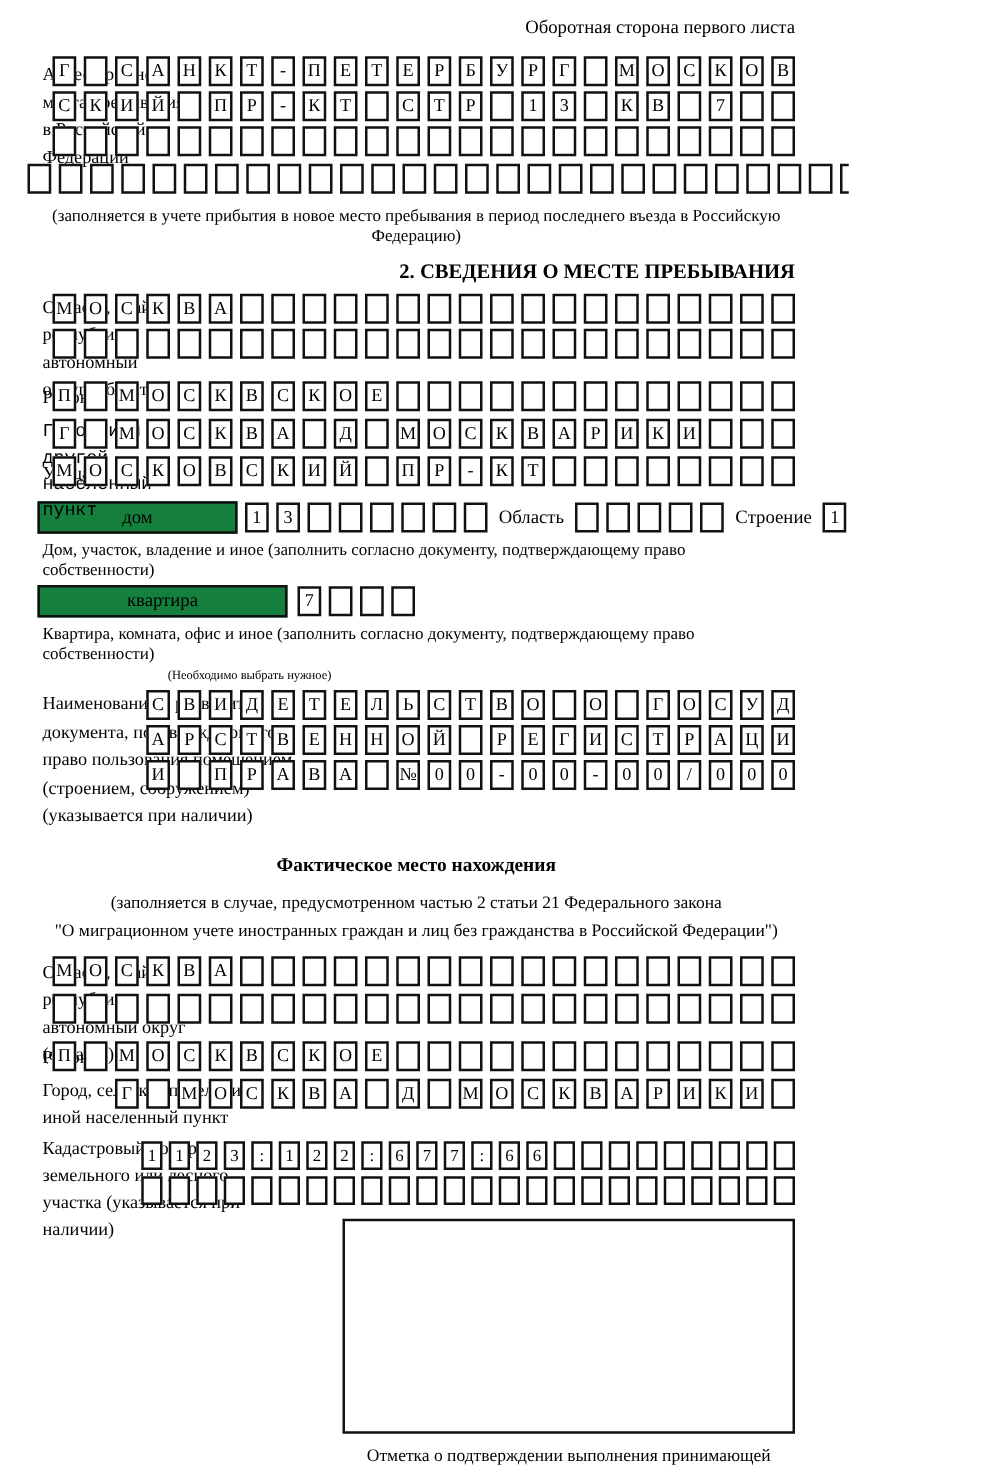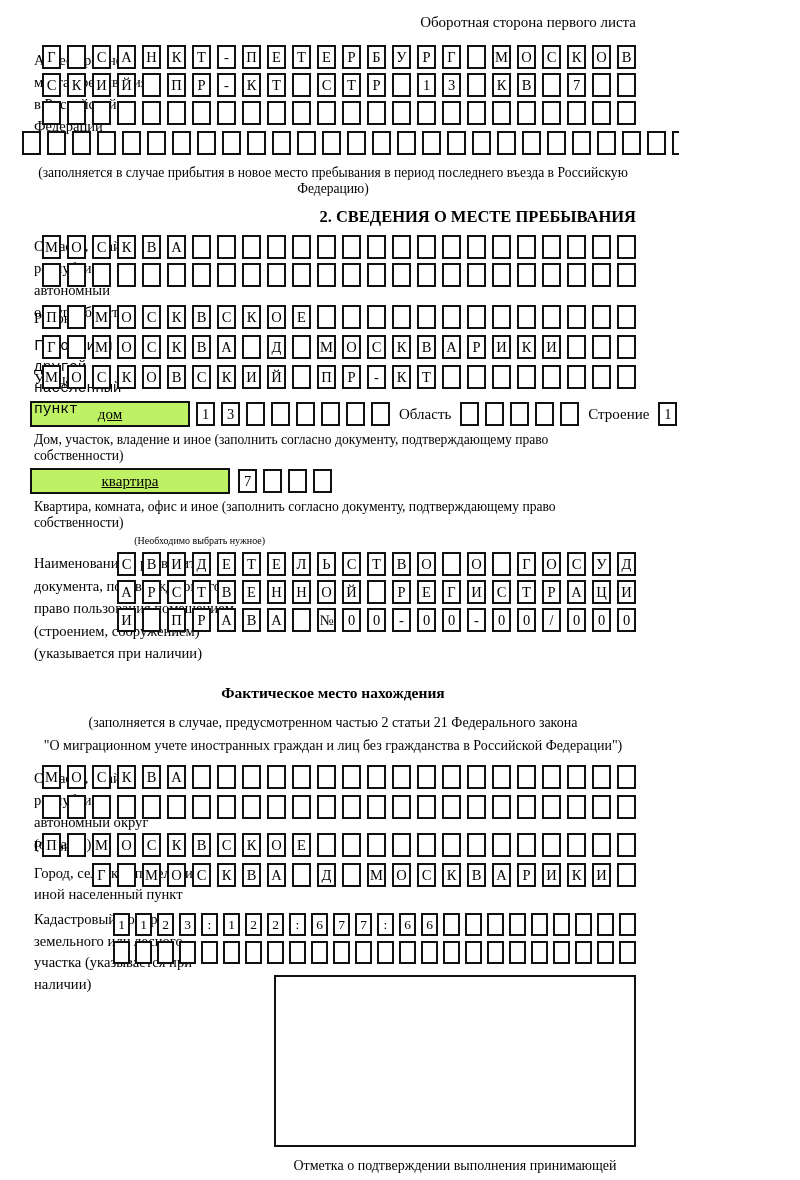--- a/index.html
+++ b/index.html
@@ -36,21 +36,21 @@
   .docblock { height:128px; margin-top:4px; }
   .factblock { height:204px; margin-top:8px; }
 
   .caption-center { text-align:center; font-size:13.6px; margin-top:8px; }
   .title-main { text-align:right; font-weight:bold; font-size:16.5px; margin:10px 0 8px; }
 
   .domrow { display:flex; align-items:center; gap:6px; margin-top:8px; }
   .wbox {
     border:2px solid #111; height:26px; box-sizing:border-box;
     display:flex; align-items:center; justify-content:center;
-    font-size:15px; background:#bef264; flex:0 0 auto;text-decoration:underline;
+    font-size:15px; background:#15803d; flex:0 0 auto;
   }
   .wbox.dom { width:160px; }
   .wbox.kv  { width:200px; }
   .inline-lbl { font-size:15px; padding:0 3px; white-space:nowrap; }
 
   .cap-left { font-size:13.6px; margin:5px 0 4px; padding-left:4px; }
 
   .kvrow { display:flex; align-items:center; gap:8px; margin-top:4px; }
 
   .mestorow { display:flex; align-items:center; gap:11px; margin-top:9px; font-size:15px; padding-left:4px; }
@@ -175,21 +175,21 @@
         <span class="cell"></span>
         <span class="cell"></span>
         <span class="cell"></span>
         <span class="cell"></span>
         <span class="cell"></span>
         <span class="cell"></span>
         <span class="cell"></span>
         <span class="cell"></span>
       </div>
   </div>
-  <div class="caption-center">(заполняется в случае прибытия в новое место пребывания в период последнего въезда в Российскую Федерацию)</div>
+  <div class="caption-center">(заполняется в учете прибытия в новое место пребывания в период последнего въезда в Российскую Федерацию)</div>
 
   <div class="title-main">2. СВЕДЕНИЯ О МЕСТЕ ПРЕБЫВАНИЯ</div>
 
   <div class="block block1">
     <div class="lbl" style="top:0; width:112px;">Область, край, республика, автономный округ (область)</div>
     <div class="cellrow rowabs" style="top:0;">
         <span class="cell">М</span>
         <span class="cell">О</span>
         <span class="cell">С</span>
         <span class="cell">К</span>

